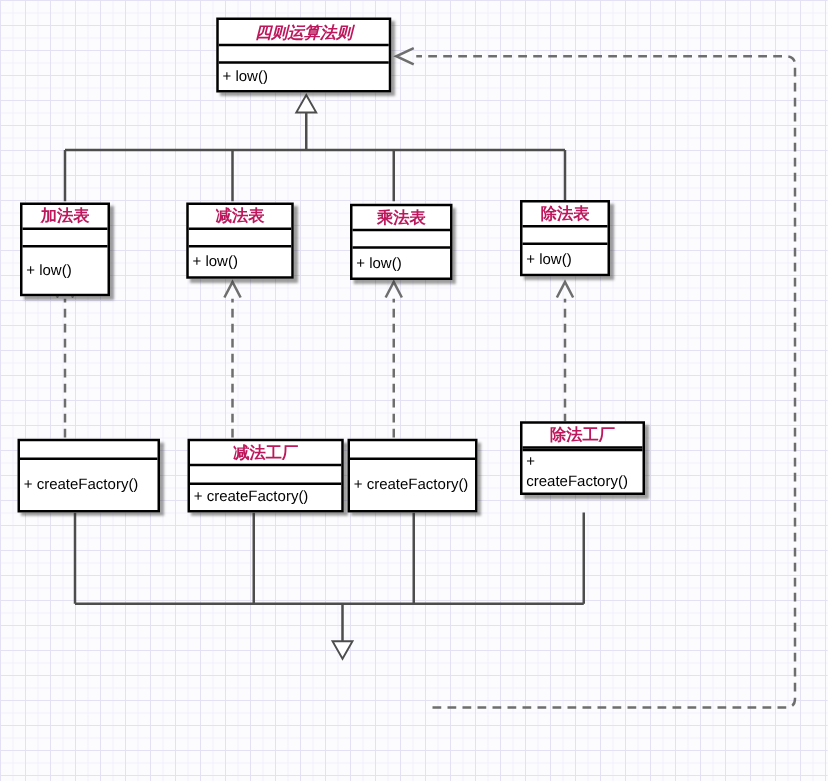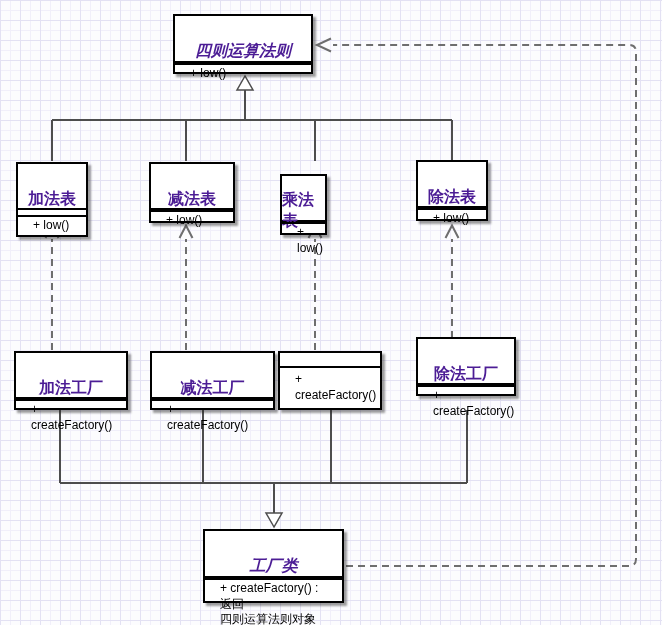--- a/index.html
+++ b/index.html
@@ -24,34 +24,33 @@
     position:absolute;z-index:2;
     background:#ffffff;
     border:2px solid #000;
     box-shadow:3px 3px 2px rgba(40,40,40,0.45);
     box-sizing:border-box;
     display:flex;flex-direction:column;
   }
   .cmp-title{
     border-bottom:2px solid #000;
     display:flex;align-items:center;justify-content:center;
-    font-weight:bold;font-size:16px;color:#4c1d95;
+    font-weight:bold;font-size:13px;color:#be185d;
     box-sizing:border-box;
-    margin-top:26px;
   }
   .abstract .cmp-title{font-style:italic;}
   .cmp-attrs{
     border-bottom:2px solid #000;
     box-sizing:border-box;
   }
   .cmp-methods{
     flex:1;
     font-size:12px;color:#000;
     display:flex;align-items:center;
-    padding:1px 15px;
+    padding:1px 3px;
     box-sizing:border-box;
     white-space:pre-line;
     line-height:1.3;
   }
   
   .c-top    .cmp-title{height:21px} .c-top    .cmp-attrs{height:14px}
   .c-table  .cmp-title{height:20px} .c-table  .cmp-attrs{height:14px}
   .c-factory .cmp-title{height:20px} .c-factory .cmp-attrs{height:15px}
   .c-bottom .cmp-title{height:21px} .c-bottom .cmp-attrs{height:15px}
   .c-bottom .cmp-methods{align-items:flex-start;}
@@ -111,34 +110,33 @@
     <div class="cmp-attrs"></div>
     <div class="cmp-methods">+ low()</div>
   </div>
 
   <div class="uml-class c-table" style="left:149px;top:162px;width:86px;height:61px">
     <div class="cmp-title">减法表</div>
     <div class="cmp-attrs"></div>
     <div class="cmp-methods">+ low()</div>
   </div>
 
-  <div class="uml-class c-table" style="left:280px;top:174px;width:47px;height:61px">
+  <div class="uml-class c-table" style="left:280px;top:163px;width:82px;height:61px">
     <div class="cmp-title">乘法表</div>
     <div class="cmp-attrs"></div>
     <div class="cmp-methods">+ low()</div>
   </div>
 
   <div class="uml-class c-table" style="left:416px;top:160px;width:72px;height:61px">
     <div class="cmp-title">除法表</div>
     <div class="cmp-attrs"></div>
     <div class="cmp-methods">+ low()</div>
   </div>
 
   <div class="uml-class c-factory" style="left:14px;top:351px;width:114px;height:59px">
-    <div class="cmp-title">加法工厂</div>
     <div class="cmp-attrs"></div>
     <div class="cmp-methods">+ createFactory()</div>
   </div>
 
   <div class="uml-class c-factory" style="left:150px;top:351px;width:125px;height:59px">
     <div class="cmp-title">减法工厂</div>
     <div class="cmp-attrs"></div>
     <div class="cmp-methods">+ createFactory()</div>
   </div>
 
@@ -146,20 +144,14 @@
     <div class="cmp-attrs"></div>
     <div class="cmp-methods">+ createFactory()</div>
   </div>
 
   <div class="uml-class c-factory" style="left:416px;top:337px;width:100px;height:59px">
     <div class="cmp-title">除法工厂</div>
     <div class="cmp-attrs"></div>
     <div class="cmp-methods">+ createFactory()</div>
   </div>
 
-  <div class="uml-class abstract c-bottom" style="left:203px;top:529px;width:141px;height:74px">
-    <div class="cmp-title">工厂类</div>
-    <div class="cmp-attrs"></div>
-    <div class="cmp-methods">+ createFactory()  :返回
-四则运算法则对象</div>
-  </div>
 
 </div>
 
 </body></html>

